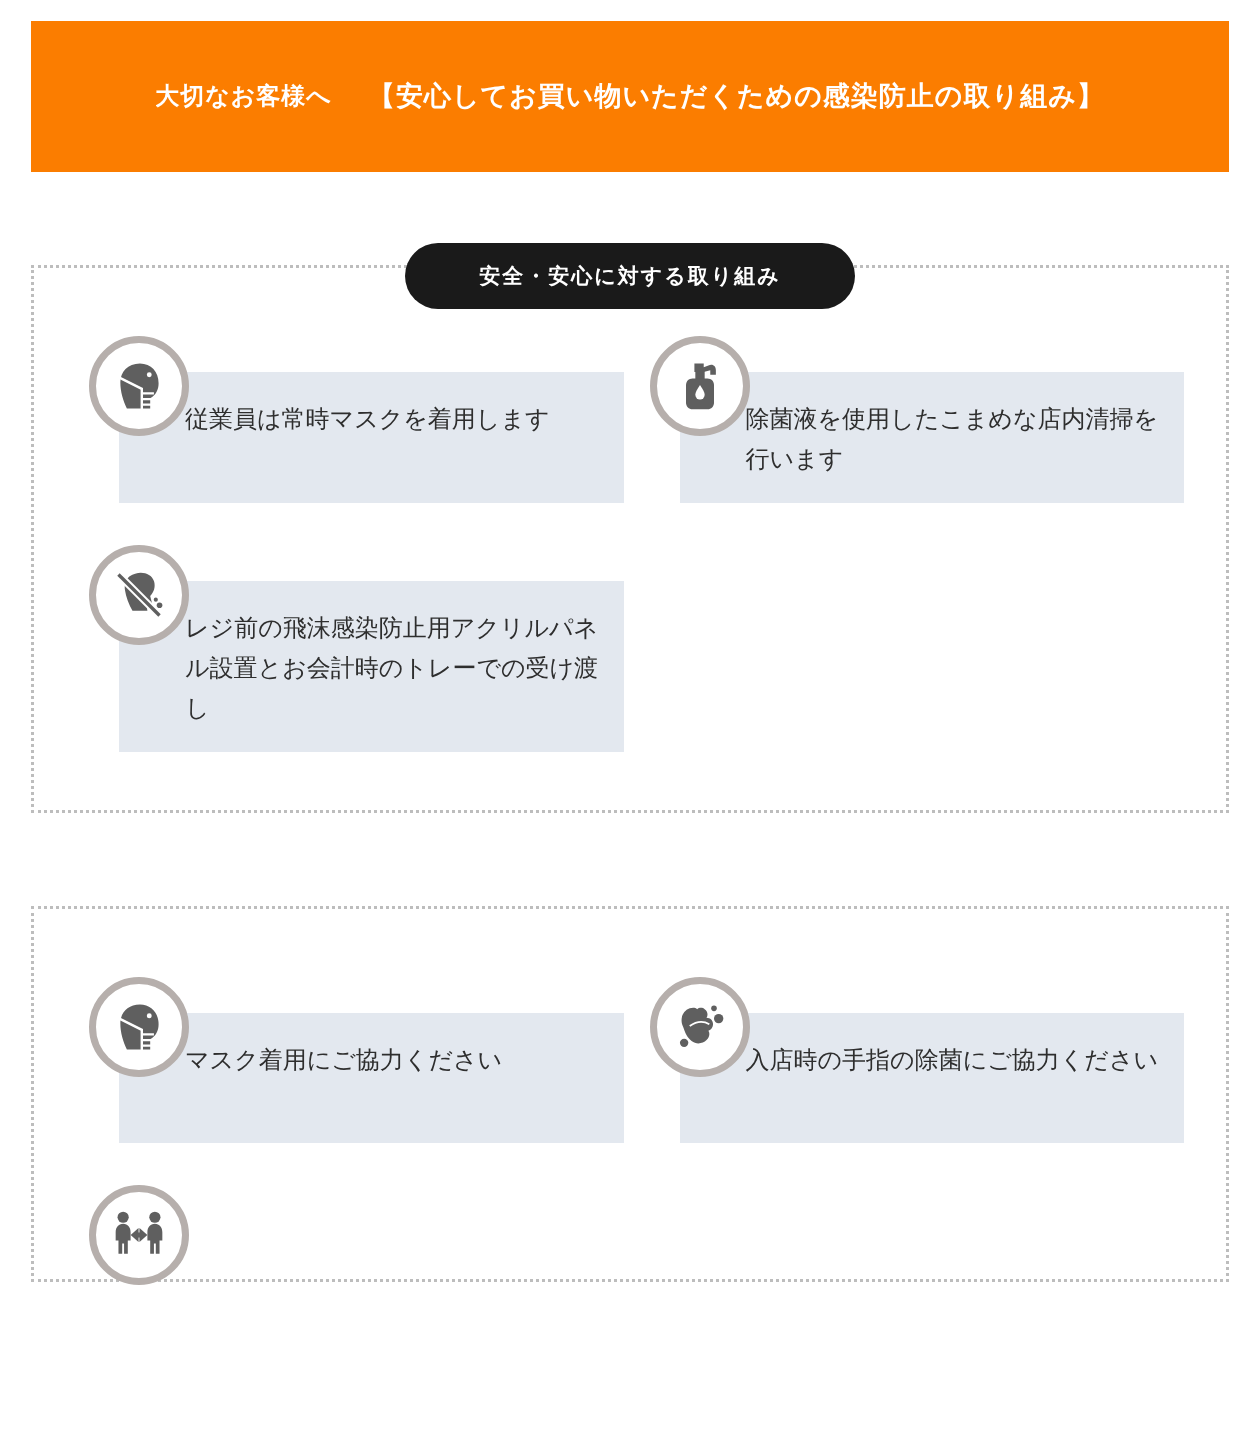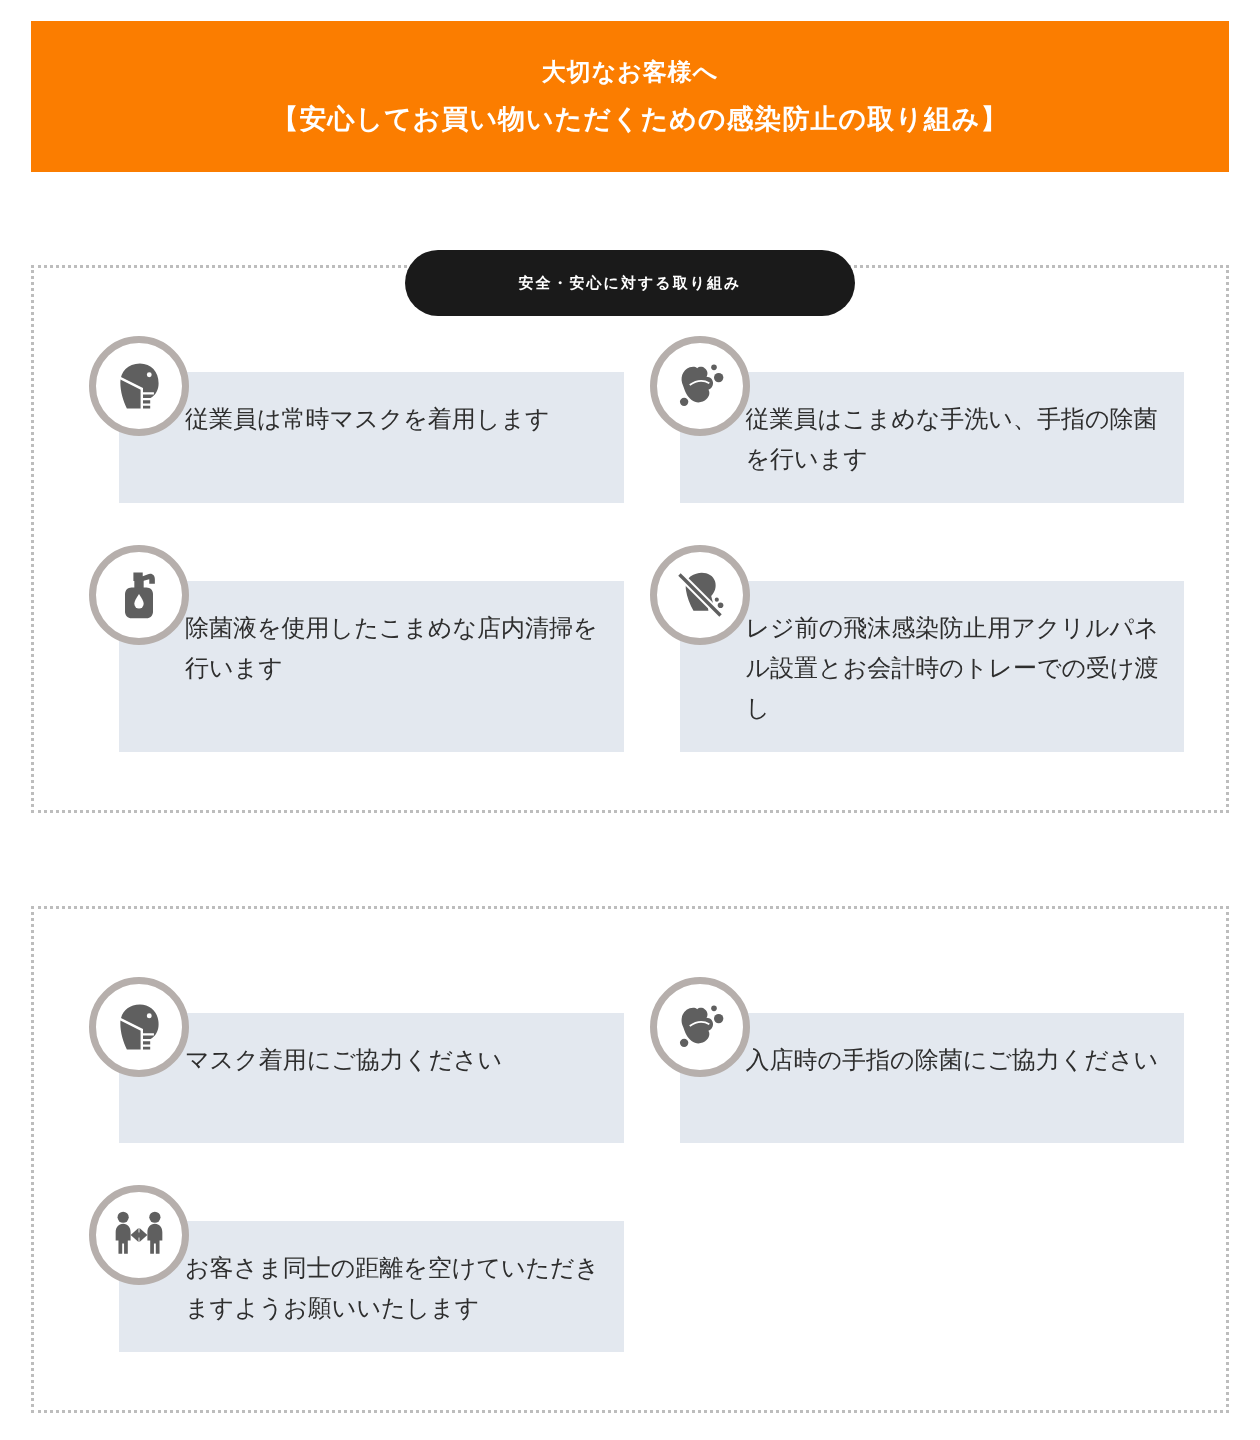--- a/index.html
+++ b/index.html
@@ -10,21 +10,21 @@
     font-family: "Liberation Sans", "DejaVu Sans", sans-serif;
     color: #2e2e2e;
   }
   .page { padding: 21px 31px 22px 31px; }
 
   
   .banner {
     background: #fb7d00;
     height: 151px;
     display: flex;
-    flex-direction: column;
+    flex-direction: row;
     align-items: center;
     justify-content: center;
     gap: 16px;
   }
   .banner .line1 {
     color: #ffffff;
     font-weight: bold;
     font-size: 24px;
     line-height: 1.2;
     letter-spacing: 1px;
@@ -40,32 +40,32 @@
 
   
   .section {
     position: relative;
     margin-top: 93px;
     border: 3px dotted #bdbdbd;
     padding: 68px 42px 58px 55px;
   }
   .pill {
     position: absolute;
-    top: 15px;
+    top: 8px;
     left: 50%;
     transform: translate(-50%, -50%);
     width: 450px;
     height: 66px;
     border-radius: 33px;
     background: #1a1a1a;
     color: #ffffff;
     display: flex;
     align-items: center;
     justify-content: center;
-    font-size: 15px;
+    font-size: 21px;
     font-weight: bold;
     letter-spacing: 2px;
     white-space: nowrap;
   }
   .grid {
     display: grid;
     grid-template-columns: 1fr 1fr;
     column-gap: 26px;
     row-gap: 42px;
     align-items: stretch;
@@ -177,30 +177,20 @@
         <div class="icon-circle">
           <svg viewBox="0 0 60 60" width="56" height="56">
               <use href="#def-mask"></use>
             </svg>
         </div>
         <div class="text-box">
           <p class="item-text">従業員は常時マスクを着用します</p>
         </div>
       </div>
 
-      <div class="item">
-        <div class="icon-circle">
-          <svg viewBox="0 0 60 60" width="56" height="56">
-              <use href="#def-handwash"></use>
-            </svg>
-        </div>
-        <div class="text-box">
-          <p class="item-text">従業員はこまめな手洗い、手指の除菌を行います</p>
-        </div>
-      </div>
 
       <div class="item">
         <div class="icon-circle">
           <svg viewBox="0 0 60 60" width="56" height="56">
               <use href="#def-sanitizer"></use>
             </svg>
         </div>
         <div class="text-box">
           <p class="item-text">除菌液を使用したこまめな店内清掃を行います</p>
         </div>
@@ -245,21 +235,18 @@
         </div>
       </div>
 
 
       <div class="item">
         <div class="icon-circle">
           <svg viewBox="0 0 60 60" width="56" height="56">
               <use href="#def-distance"></use>
             </svg>
         </div>
-        <div class="text-box">
-          <p class="item-text">お客さま同士の距離を空けていただきますようお願いいたします</p>
-        </div>
       </div>
 
     </div>
   </section>
 
 </div>
 
 </body></html>

